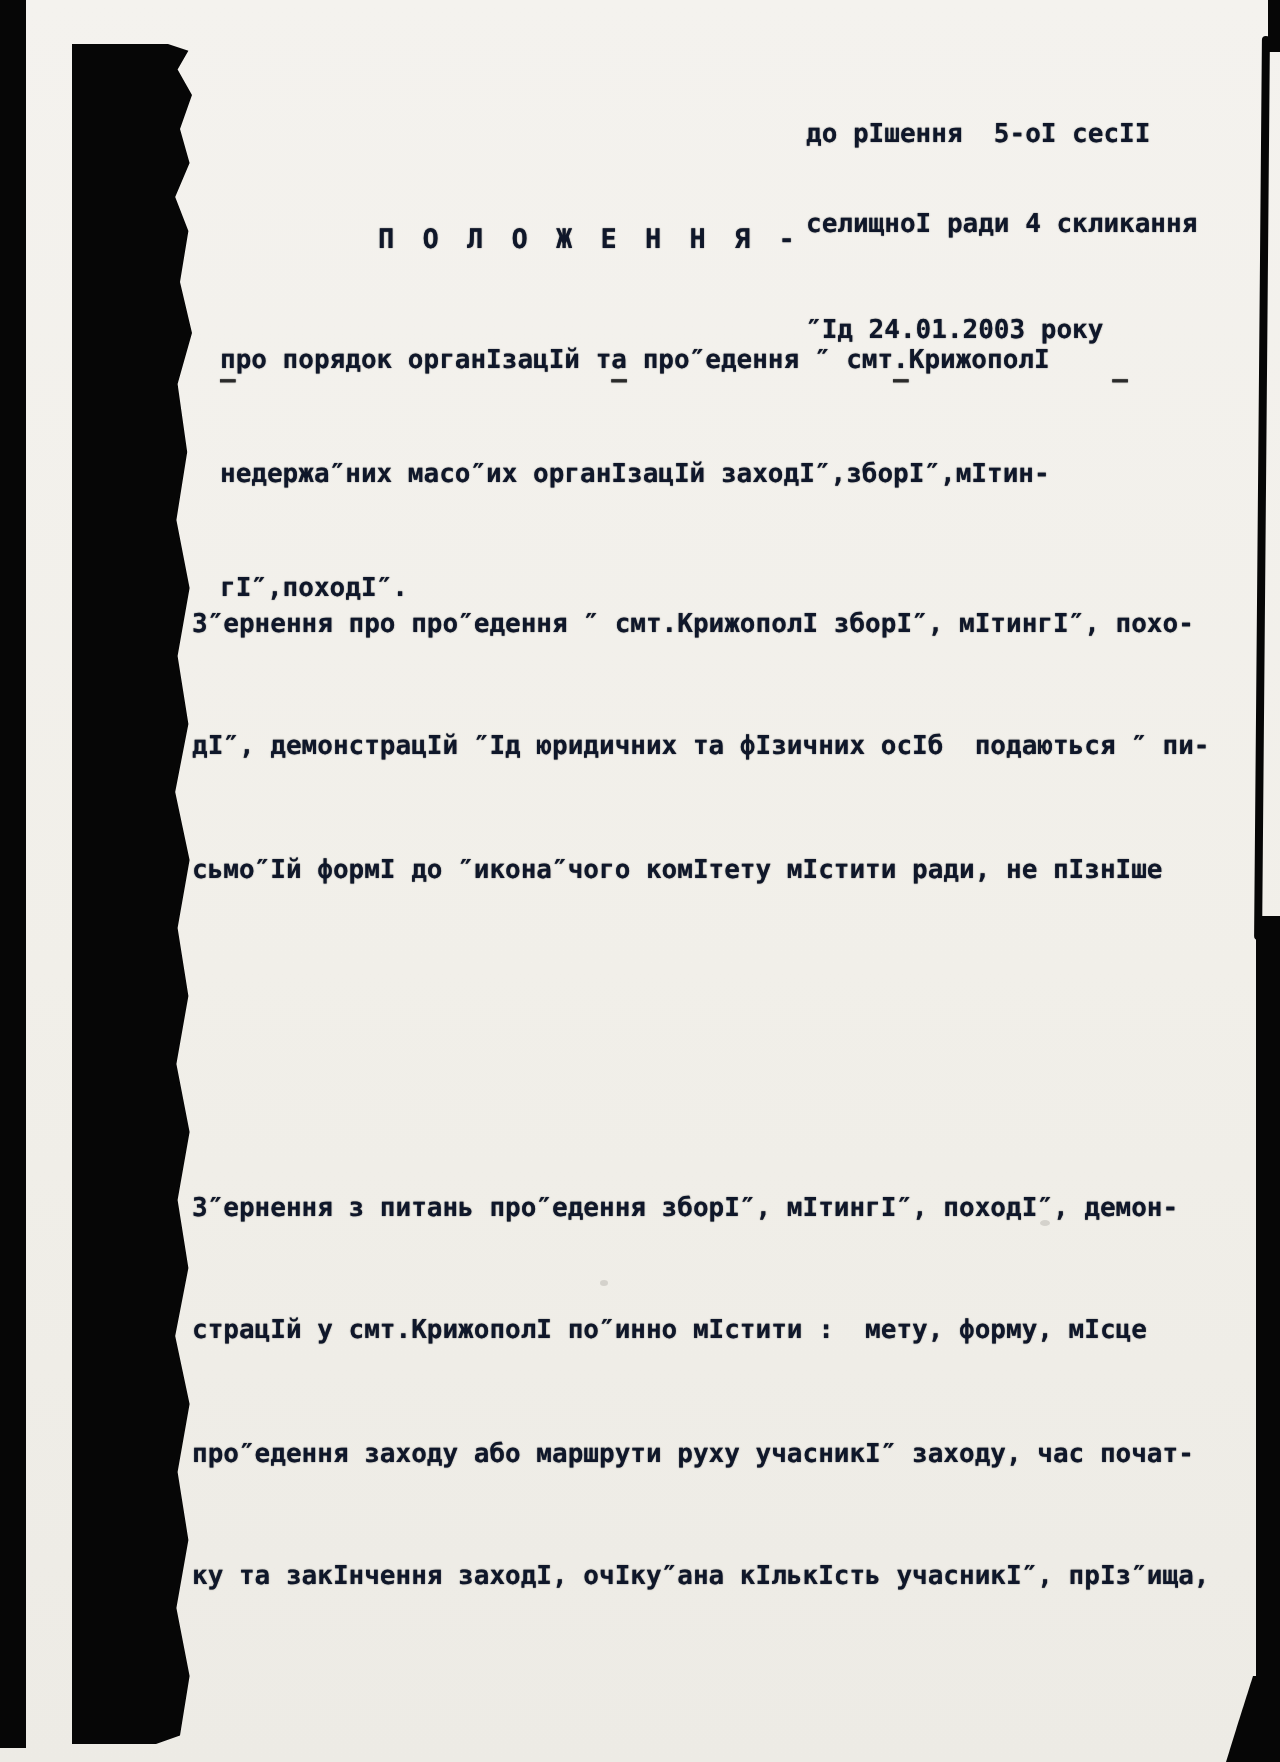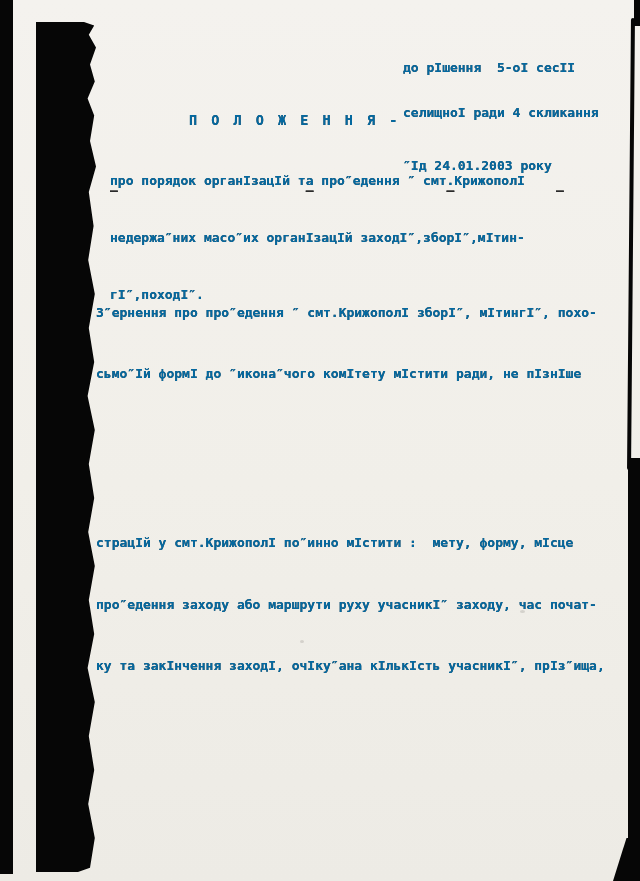--- a/index.html
+++ b/index.html
@@ -18,21 +18,21 @@
       97% 11%,90% 14%,100% 17%,88% 20%,96% 24%,87% 28%,98% 32%,88% 36%,97% 40%,
       86% 44%,98% 48%,88% 52%,97% 56%,87% 60%,98% 64%,88% 68%,97% 72%,86% 76%,
       98% 80%,88% 84%,97% 88%,87% 92%,98% 96%,90% 99.5%,70% 100%,0% 100%);
   }
   .edge-line-right{left:629px;top:18px;width:4px;height:452px;transform:rotate(0.5deg);border-radius:2px;}
   .edge-band-right{left:628px;top:458px;width:12px;height:423px;}
   .corner-mark-topright{left:634px;top:0;width:6px;height:26px;}
   .corner-blob-bottomright{left:610px;top:838px;width:30px;height:43px;
     clip-path:polygon(55% 0,100% 0,100% 100%,10% 100%,30% 55%);}
   
-  .txt{position:absolute;color:#0369a1;z-index:2;font-weight:bold;
+  .txt{position:absolute;color:#0f172a;z-index:2;font-weight:bold;
     text-shadow:0 0 .6px rgba(20,20,20,.8);white-space:pre;}
   .appendix{left:426px;top:12px;font-size:13px;letter-spacing:5px;height:14px;overflow:hidden;}
   .ref{left:403px;top:30px;font-size:13px;line-height:15px;}
   .ref .date{margin-top:8px;}
   .title{left:189px;top:112px;font-size:13.5px;letter-spacing:3px;}
   .subtitle{left:110px;top:133px;font-size:13px;line-height:19px;}
   .ornament{left:110px;top:183px;font-size:13px;color:#2a2a2a;}
   .main{left:96px;top:199px;width:544px;font-size:13px;line-height:20.5px;padding-top:1px;}
   .para,.item{position:relative;} .m2{margin-bottom:2px;}
   .m5{margin-bottom:5px;}
@@ -70,24 +70,26 @@
     <div>недержа″них масо″их органІзацІй заходІ″,зборІ″,мІтин-</div>
     <div>гІ″,походІ″.</div>
   </div>
 
   <div class="txt ornament">–                        –                 –             –</div>
 
   <div class="txt main">
 
     <div class="para m5">
       <div>З″ернення про про″едення ″ смт.КрижополІ зборІ″, мІтингІ″, похо-</div>
+      <div>дІ″, демонстрацІй ″Ід юридичних та фІзичних осІб  подаються ″ пи-</div>
       <div>сьмо″Ій формІ до ″икона″чого комІтету мІстити ради, не пІзнІше</div>
     </div>
 
     <div class="para m2">
+      <div>З″ернення з питань про″едення зборІ″, мІтингІ″, походІ″, демон-</div>
       <div>страцІй у смт.КрижополІ по″инно мІстити :  мету, форму, мІсце</div>
       <div>про″едення заходу або маршрути руху учасникІ″ заходу, час почат-</div>
       <div>ку та закІнчення заходІ, очІку″ана кІлькІсть учасникІ″, прІз″ища,</div>
       
       
     </div>
 
     
 
     

